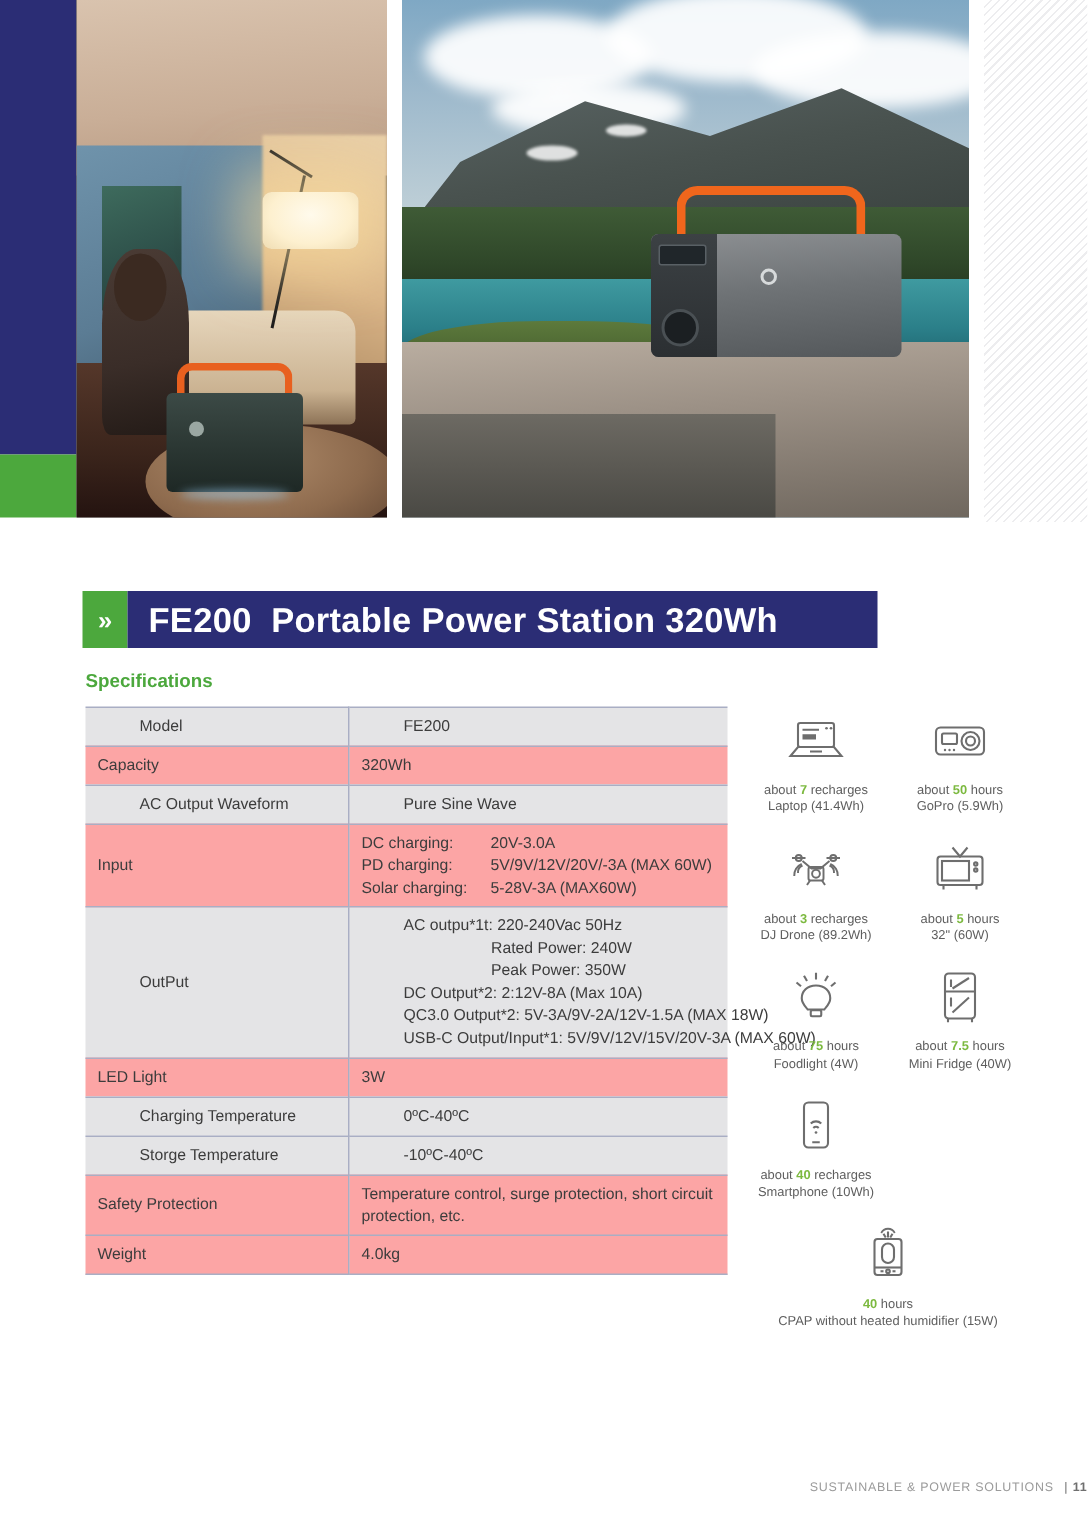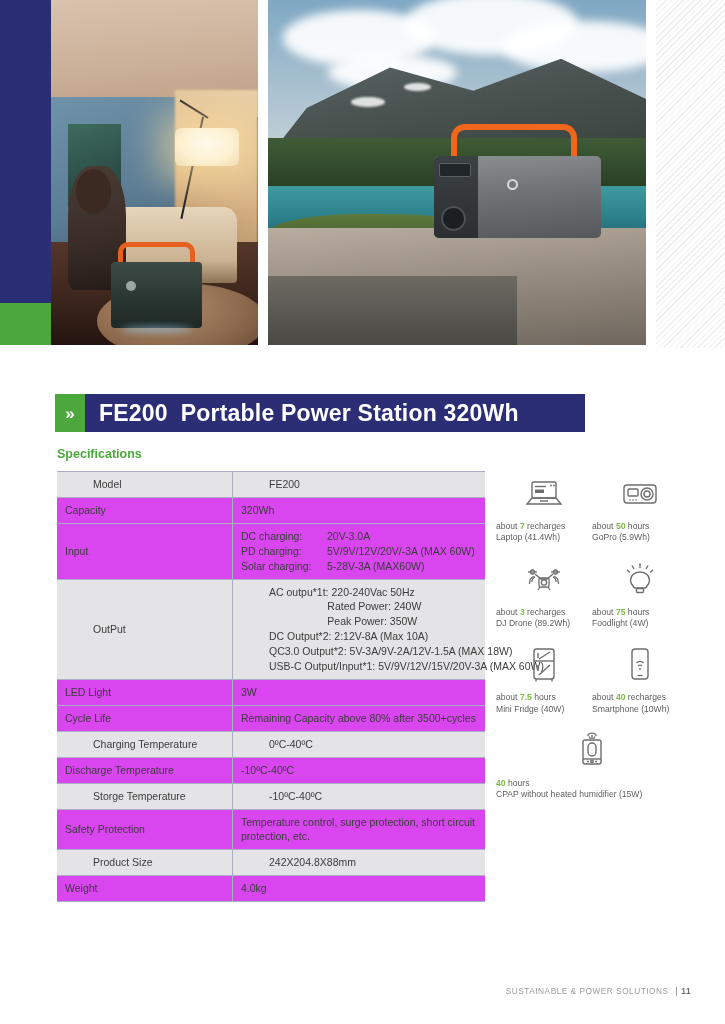--- a/index.html
+++ b/index.html
@@ -332,36 +332,37 @@
     padding: 5px 8px;
     vertical-align: middle;
     line-height: 1.42;
     color: #3c3c3c;
   }
   .spec-table td.label {
     width: 131px;
     border-right: 1px solid #a9aec4;
   }
   .spec-table tr.odd td { background: #e4e4e6; padding-left: 36px; }
-  .spec-table tr.even td { background: #d946ef; margin-top: 20px; }
+  .spec-table tr.even td { background: #fca5a5; margin-top: 20px; }
   .spec-table .multiline { white-space: pre; }
   .kv { display: flex; align-items: flex-end; }
   .kv .k { width: 86px; flex: none; }
 
   
   .device-grid {
     position: absolute;
     left: 496px; top: 472px;
     width: 192px;
     display: flex;
     flex-wrap: wrap;
   }
   .device {
     width: 96px;
     margin-bottom: 14px;
+    text-align: center;
     font-size: 8.6px;
     color: #5e5e5e;
     line-height: 1.32;
   }
   .device.full { width: 192px; }
   .device-icon {
     height: 44px;
     display: flex;
     align-items: center;
     justify-content: center;
@@ -373,21 +374,20 @@
     font-weight: bold;
   }
   .device .dname { display: block; }
 
   
   .footer {
     position: absolute;
     left: 0; bottom: 28px;
     width: 725px;
     text-align: right;
-    padding-right: 34px;
     box-sizing: border-box;
     font-size: 8.3px;
     color: #9b9b9b;
     letter-spacing: 0.5px;
   }
   .footer .sep {
     color: #6f6f6f;
     margin: 0 3px 0 7px;
   }
   .footer .pagenum {
@@ -464,20 +464,24 @@
 <table class="spec-table">
   <tbody>
     <tr class="odd">
       <td class="label">Model</td>
       <td>FE200</td>
     </tr>
     <tr class="even">
       <td class="label">Capacity</td>
       <td>320Wh</td>
     </tr>
+    <tr class="odd">
+      <td class="label">AC Output Waveform</td>
+      <td>Pure Sine Wave</td>
+    </tr>
     <tr class="even">
       <td class="label">Input</td>
       <td>
         <div class="kv">
           <span class="k">DC charging:</span>
           <span>20V-3.0A</span>
         </div>
         <div class="kv">
           <span class="k">PD charging:</span>
           <span>5V/9V/12V/20V/-3A (MAX 60W)</span>
@@ -494,43 +498,31 @@
                     Rated Power: 240W
                     Peak Power: 350W
 DC Output*2: 2:12V-8A (Max 10A)
 QC3.0 Output*2: 5V-3A/9V-2A/12V-1.5A (MAX 18W)
 USB-C Output/Input*1: 5V/9V/12V/15V/20V-3A (MAX 60W)</td>
     </tr>
     <tr class="even">
       <td class="label">LED Light</td>
       <td>3W</td>
     </tr>
-    <tr class="even">
-      <td class="label">Cycle Life</td>
-      <td>Remaining Capacity above 80% after 3500+cycles</td>
-    </tr>
     <tr class="odd">
       <td class="label">Charging Temperature</td>
       <td>0ºC-40ºC</td>
     </tr>
-    <tr class="even">
-      <td class="label">Discharge Temperature</td>
-      <td>-10ºC-40ºC</td>
-    </tr>
     <tr class="odd">
       <td class="label">Storge Temperature</td>
       <td>-10ºC-40ºC</td>
     </tr>
     <tr class="even">
       <td class="label">Safety Protection</td>
       <td>Temperature control, surge protection, short circuit protection, etc.</td>
-    </tr>
-    <tr class="odd">
-      <td class="label">Product Size</td>
-      <td>242X204.8X88mm</td>
     </tr>
     <tr class="even">
       <td class="label">Weight</td>
       <td>4.0kg</td>
     </tr>
   </tbody>
 </table>
 
 <div class="device-grid">
 
@@ -587,20 +579,37 @@
         <line x1="17" y1="22" x2="15" y2="25"></line>
         <line x1="25" y1="22" x2="27" y2="25"></line>
       </svg>
     </div>
     <div>
       <span>about </span><span class="hl">3</span><span> recharges</span>
     </div>
     <span class="dname">DJ Drone (89.2Wh)</span>
   </div>
 
+  <div class="device">
+    <div class="device-icon">
+      <svg width="36" height="32" viewBox="0 0 36 32" fill="none" stroke="#6e6e6e" stroke-width="1.4">
+        <path d="M13 1 L18 7 L23 1"></path>
+        <rect x="3" y="7" width="30" height="19" rx="2"></rect>
+        <rect x="6" y="10" width="18" height="13"></rect>
+        <circle cx="28.5" cy="12" r="1.1"></circle>
+        <circle cx="28.5" cy="16" r="1.1"></circle>
+        <line x1="7" y1="26" x2="7" y2="29"></line>
+        <line x1="29" y1="26" x2="29" y2="29"></line>
+      </svg>
+    </div>
+    <div>
+      <span>about </span><span class="hl">5</span><span> hours</span>
+    </div>
+    <span class="dname">32" (60W)</span>
+  </div>
 
 
   <div class="device">
     <div class="device-icon">
       <svg width="32" height="34" viewBox="0 0 32 34" fill="none" stroke="#6e6e6e" stroke-width="1.4">
         <path d="M16 9 C10 9 6.5 13 6.5 17.5 C6.5 21 9 23 10.5 25 H21.5 C23 23 25.5 21 25.5 17.5 C25.5 13 22 9 16 9 Z"></path>
         <rect x="12.5" y="25.5" width="7" height="4" rx="1"></rect>
         <line x1="16" y1="0.5" x2="16" y2="5"></line>
         <line x1="8" y1="2.5" x2="10" y2="6"></line>
         <line x1="24" y1="2.5" x2="22" y2="6"></line>

